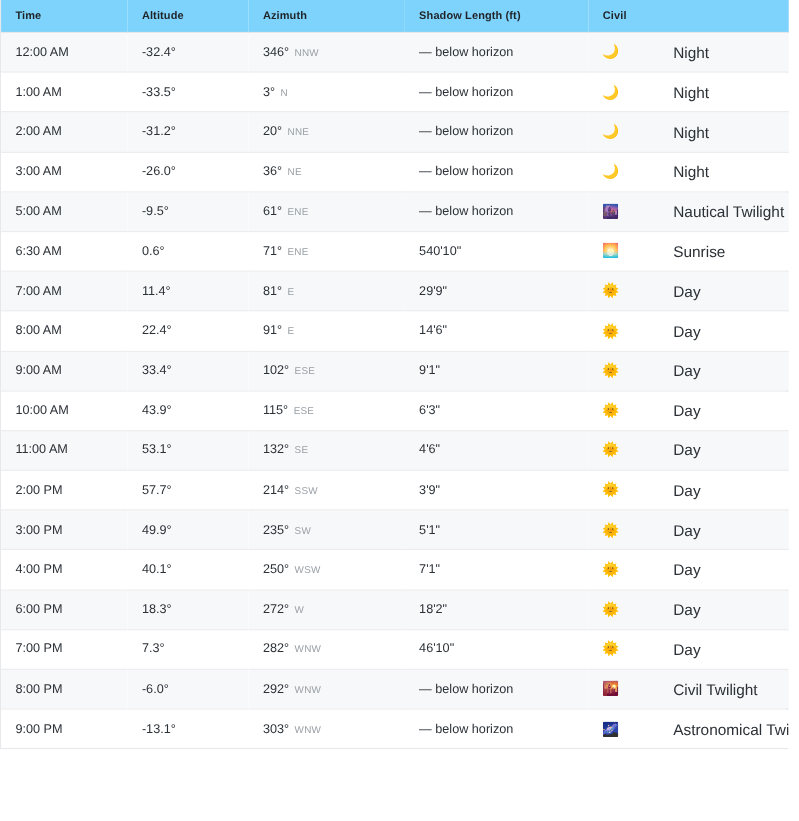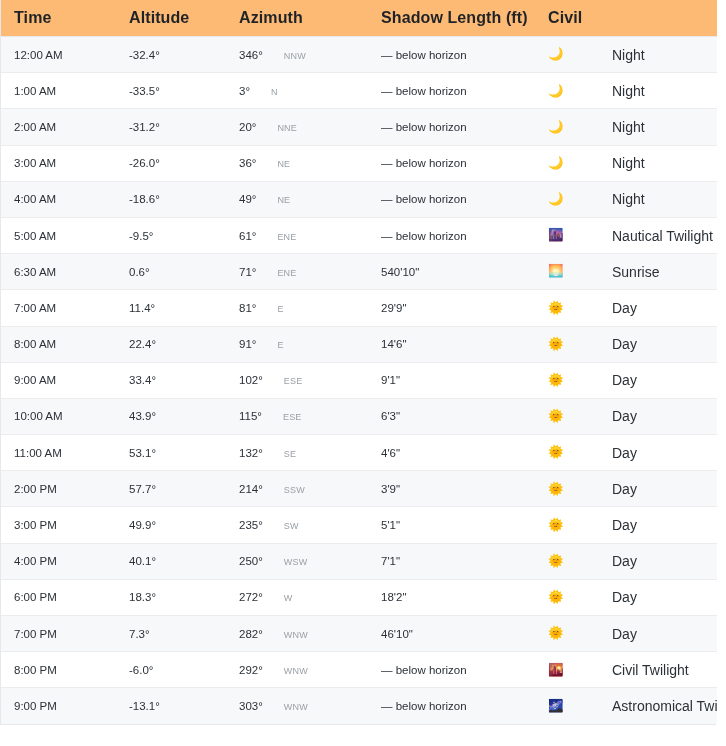--- a/index.html
+++ b/index.html
@@ -26,23 +26,23 @@
     background: #ffffff;
   }
 
   table.sun-table {
     width: 100%;
     border-collapse: collapse;
     table-layout: fixed;
   }
 
   table.sun-table thead th {
-    background: #fdba74;
+    background: #7dd3fc;
     text-align: left;
-    font-size: 16px;
+    font-size: 10px;
     font-weight: bold;
     color: #1f2328;
     padding: 9px 0 9px 0;
     border-bottom: 1px solid #e6e8eb;
     letter-spacing: 0.1px;
   }
 
   table.sun-table tbody td {
     font-size: 11.5px;
     color: #2b3137;
@@ -75,21 +75,21 @@
   th.col-azi    { padding-left: 13px !important; }
   th.col-shadow { padding-left: 13px !important; }
   th.col-phase  { padding-left: 13px !important; }
 
   .azi-deg {
     color: #2b3137;
   }
   .azi-dir {
     font-size: 9px;
     color: #9aa0a6;
-    margin-left: 21px;
+    margin-left: 5px;
     letter-spacing: 0.2px;
   }
 
   .below-horizon {
     color: #9aa0a6;
   }
 
   .phase-cell {
     display: flex;
     align-items: center;
@@ -165,32 +165,20 @@
           <td class="col-azi"><span class="azi-deg">36°</span><span class="azi-dir">NE</span></td>
           <td class="col-shadow below-horizon">— below horizon</td>
           <td class="col-phase">
             <div class="phase-cell">
               <span class="phase-icon">🌙</span>
               <span class="phase-label">Night</span>
             </div>
           </td>
         </tr>
         <tr>
-          <td class="col-time">4:00 AM</td>
-          <td class="col-alt">-18.6°</td>
-          <td class="col-azi"><span class="azi-deg">49°</span><span class="azi-dir">NE</span></td>
-          <td class="col-shadow below-horizon">— below horizon</td>
-          <td class="col-phase">
-            <div class="phase-cell">
-              <span class="phase-icon">🌙</span>
-              <span class="phase-label">Night</span>
-            </div>
-          </td>
-        </tr>
-        <tr>
           <td class="col-time">5:00 AM</td>
           <td class="col-alt">-9.5°</td>
           <td class="col-azi"><span class="azi-deg">61°</span><span class="azi-dir">ENE</span></td>
           <td class="col-shadow below-horizon">— below horizon</td>
           <td class="col-phase">
             <div class="phase-cell">
               <span class="phase-icon">🌆</span>
               <span class="phase-label">Nautical Twilight</span>
             </div>
           </td>

